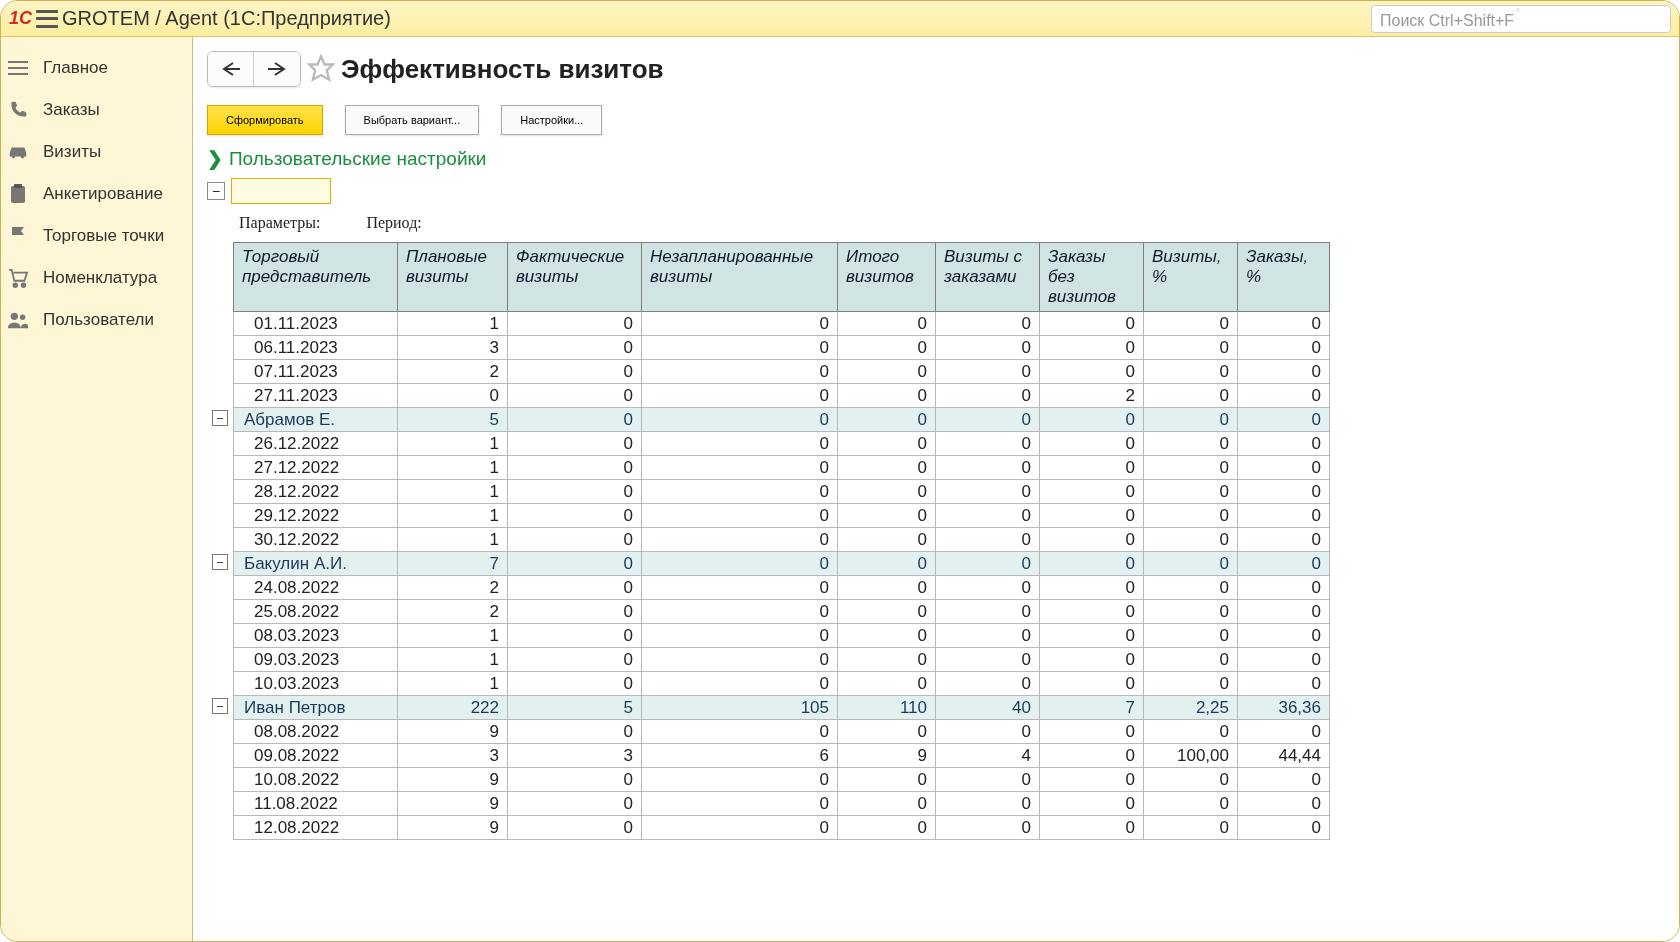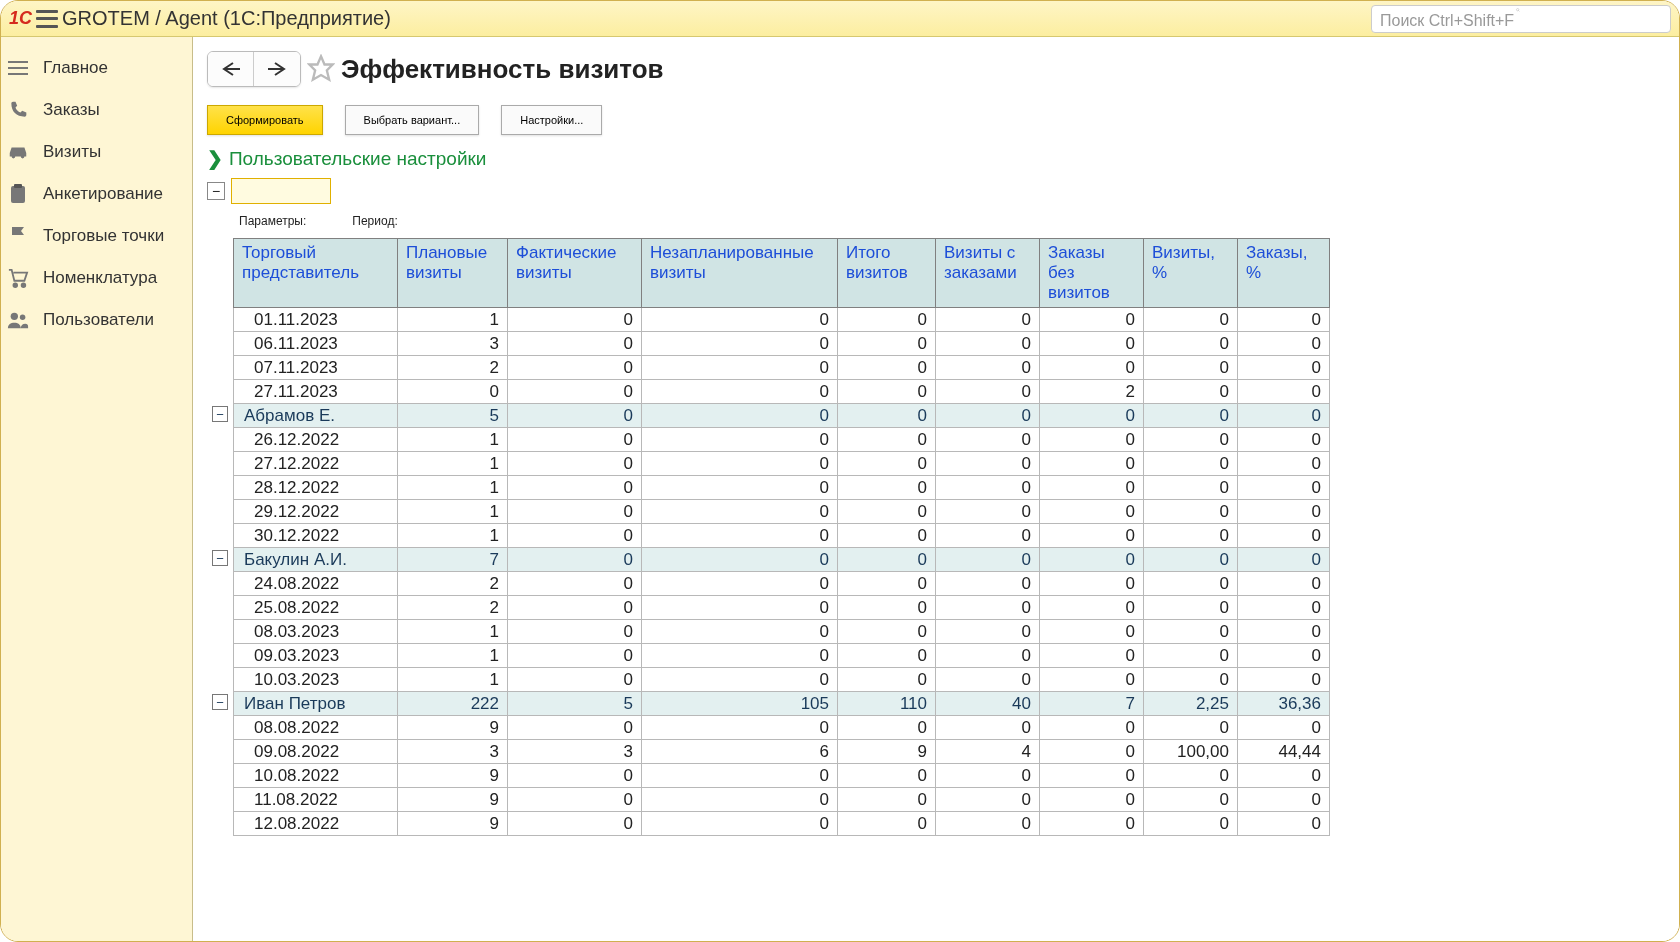--- a/index.html
+++ b/index.html
@@ -118,37 +118,38 @@
   border: 1px solid #888;
   display: flex; align-items: center; justify-content: center;
   font-size: 14px; cursor: pointer;
   background: #fff;
 }
 .params-input {
   width: 100px; height: 26px;
   border: 1px solid #e0b000;
   background: #fffbe0;
 }
-.params-label { font-size: 12px; margin-left: 8px; }
+.params-label { font-size: 16px; margin-left: 8px; font-family: Liberation Serif, serif; }
 
 .report-container { display: flex; }
 .tree-gutter { width: 26px; }
 .report-table {
   border-collapse: collapse;
   font-size: 17px;
   border: 1px solid #808080;
 }
 .report-table th {
   background: #d0e4e4;
-  color: #1d4ed8;
+  color: #0f172a;
   font-weight: normal;
   text-align: left;
   padding: 4px 8px;
   border: 1px solid #808080;
   vertical-align: top;
+  font-style: italic;
 }
 .report-table td {
   border: 1px solid #b8b8b8;
   padding: 1px 8px 1px 10px;
   height: 24px;
   white-space: nowrap;
 }
 .report-table .subheader th { font-weight: normal; }
 .num { text-align: right; }
 .group-row td { background: #e3f0f0; color: #1a3a5a; font-weight: 500; }

